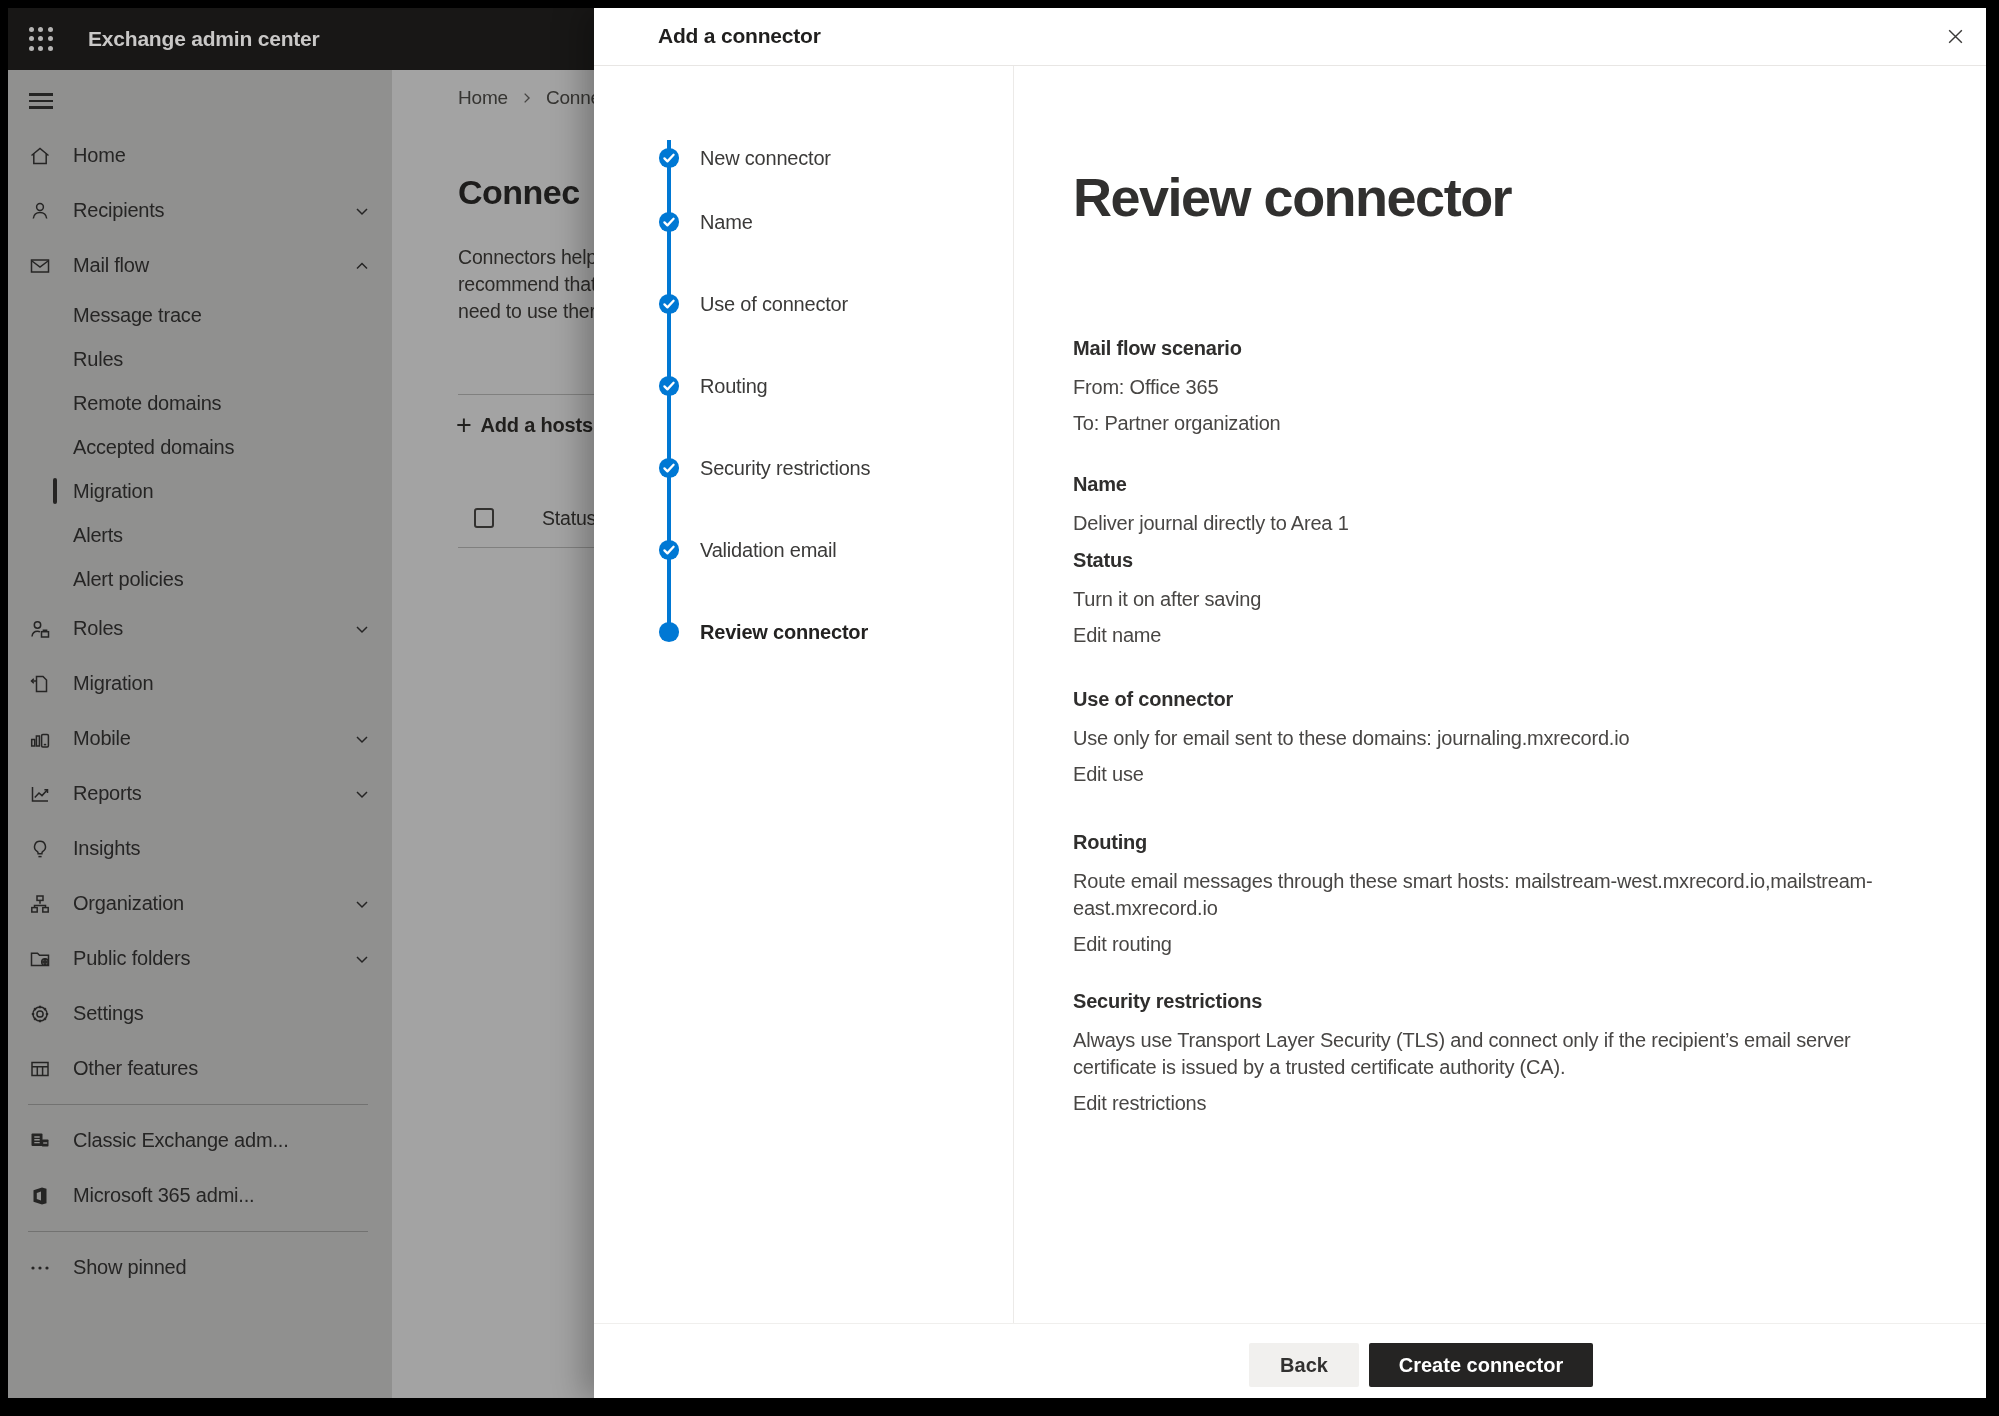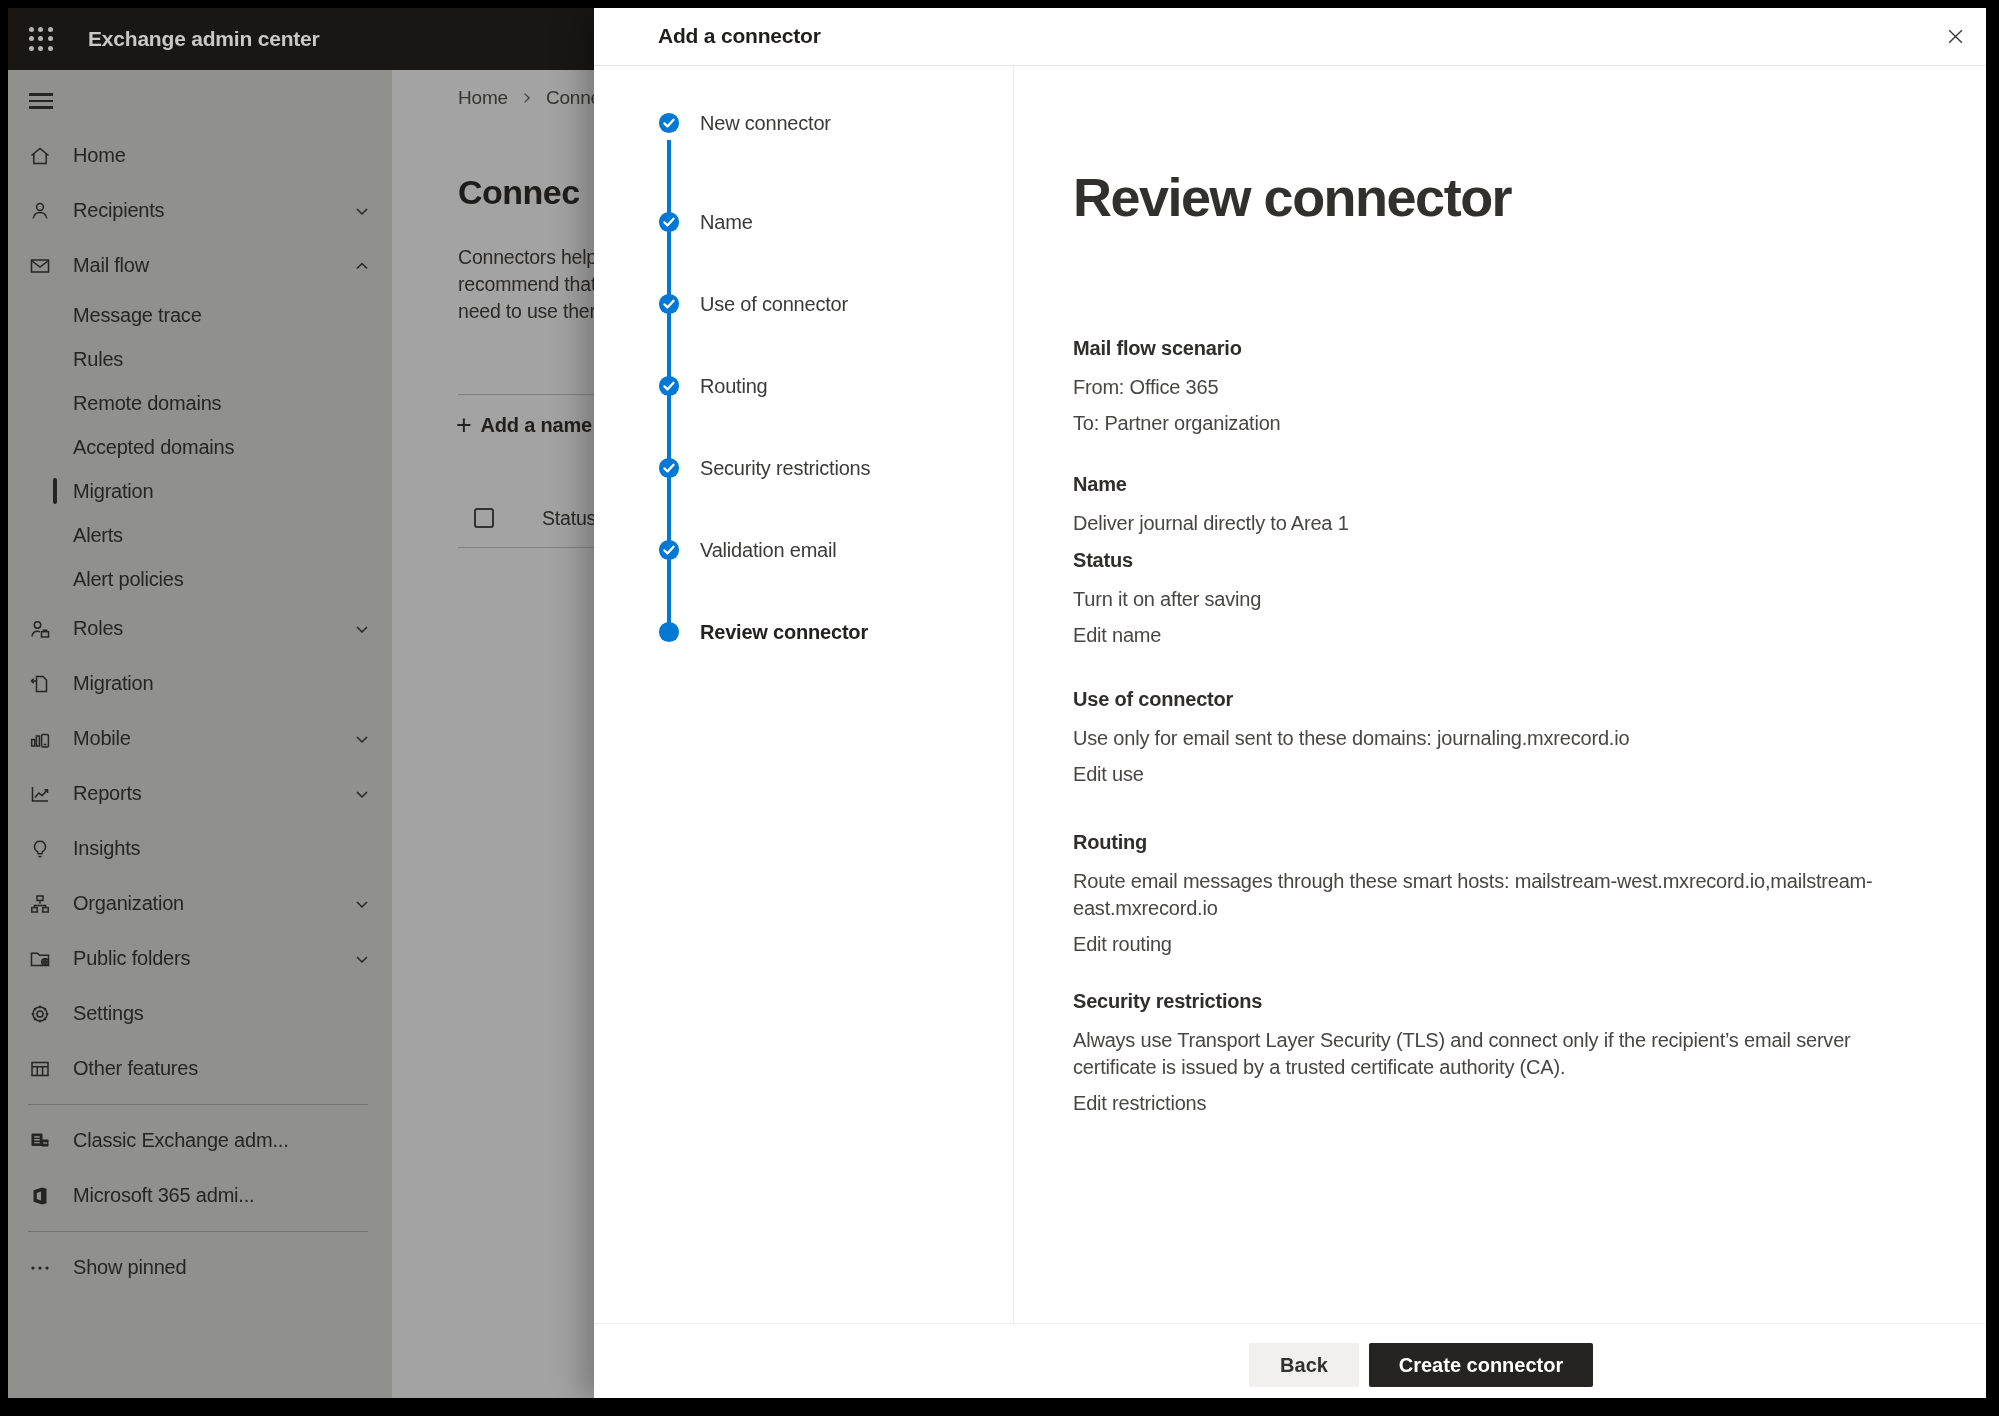--- a/index.html
+++ b/index.html
@@ -349,21 +349,21 @@
       </div>
       <div class="page-title">Connec</div>
       <div class="intro">
         <div>Connectors help</div>
         <div>recommend that</div>
         <div>need to use ther</div>
       </div>
       <div class="hr1"></div>
       <div class="add-row">
         <span class="plus">+</span>
-        <span class="add-label">Add a name</span>
+        <span class="add-label">Add a hosts</span>
       </div>
       <div class="check-row">
         <div class="checkbox"></div>
         <div class="status-h">Status</div>
       </div>
       <div class="hr2"></div>
     </div>
   </div>
 
   <div class="overlay"></div>
@@ -372,21 +372,21 @@
     <div class="modal-title">Add a connector</div>
     <div class="modal-close">
       <svg viewBox="0 0 24 24" fill="none" stroke="currentColor" stroke-width="1.8">
           <path d="M4 4 20 20 M20 4 4 20"></path>
         </svg>
     </div>
     <div class="modal-hr"></div>
 
     <div class="stepper-line"></div>
     <div id="stepper">
-        <div class="step" style="top: 102px;">
+        <div class="step" style="top: 137px;">
           <span class="bubble">
             <svg viewBox="0 0 24 24">
               <circle cx="12" cy="12" r="11" fill="#0078d4"></circle>
               <path d="M7 12.4l3.3 3.3 6.7-7.2" fill="none" stroke="#fff" stroke-width="2.5" stroke-linecap="round" stroke-linejoin="round"></path>
             </svg>
           </span>
           <span class="step-label">New connector</span>
         </div>
         <div class="step" style="top: 201px;">
           <span class="bubble">

